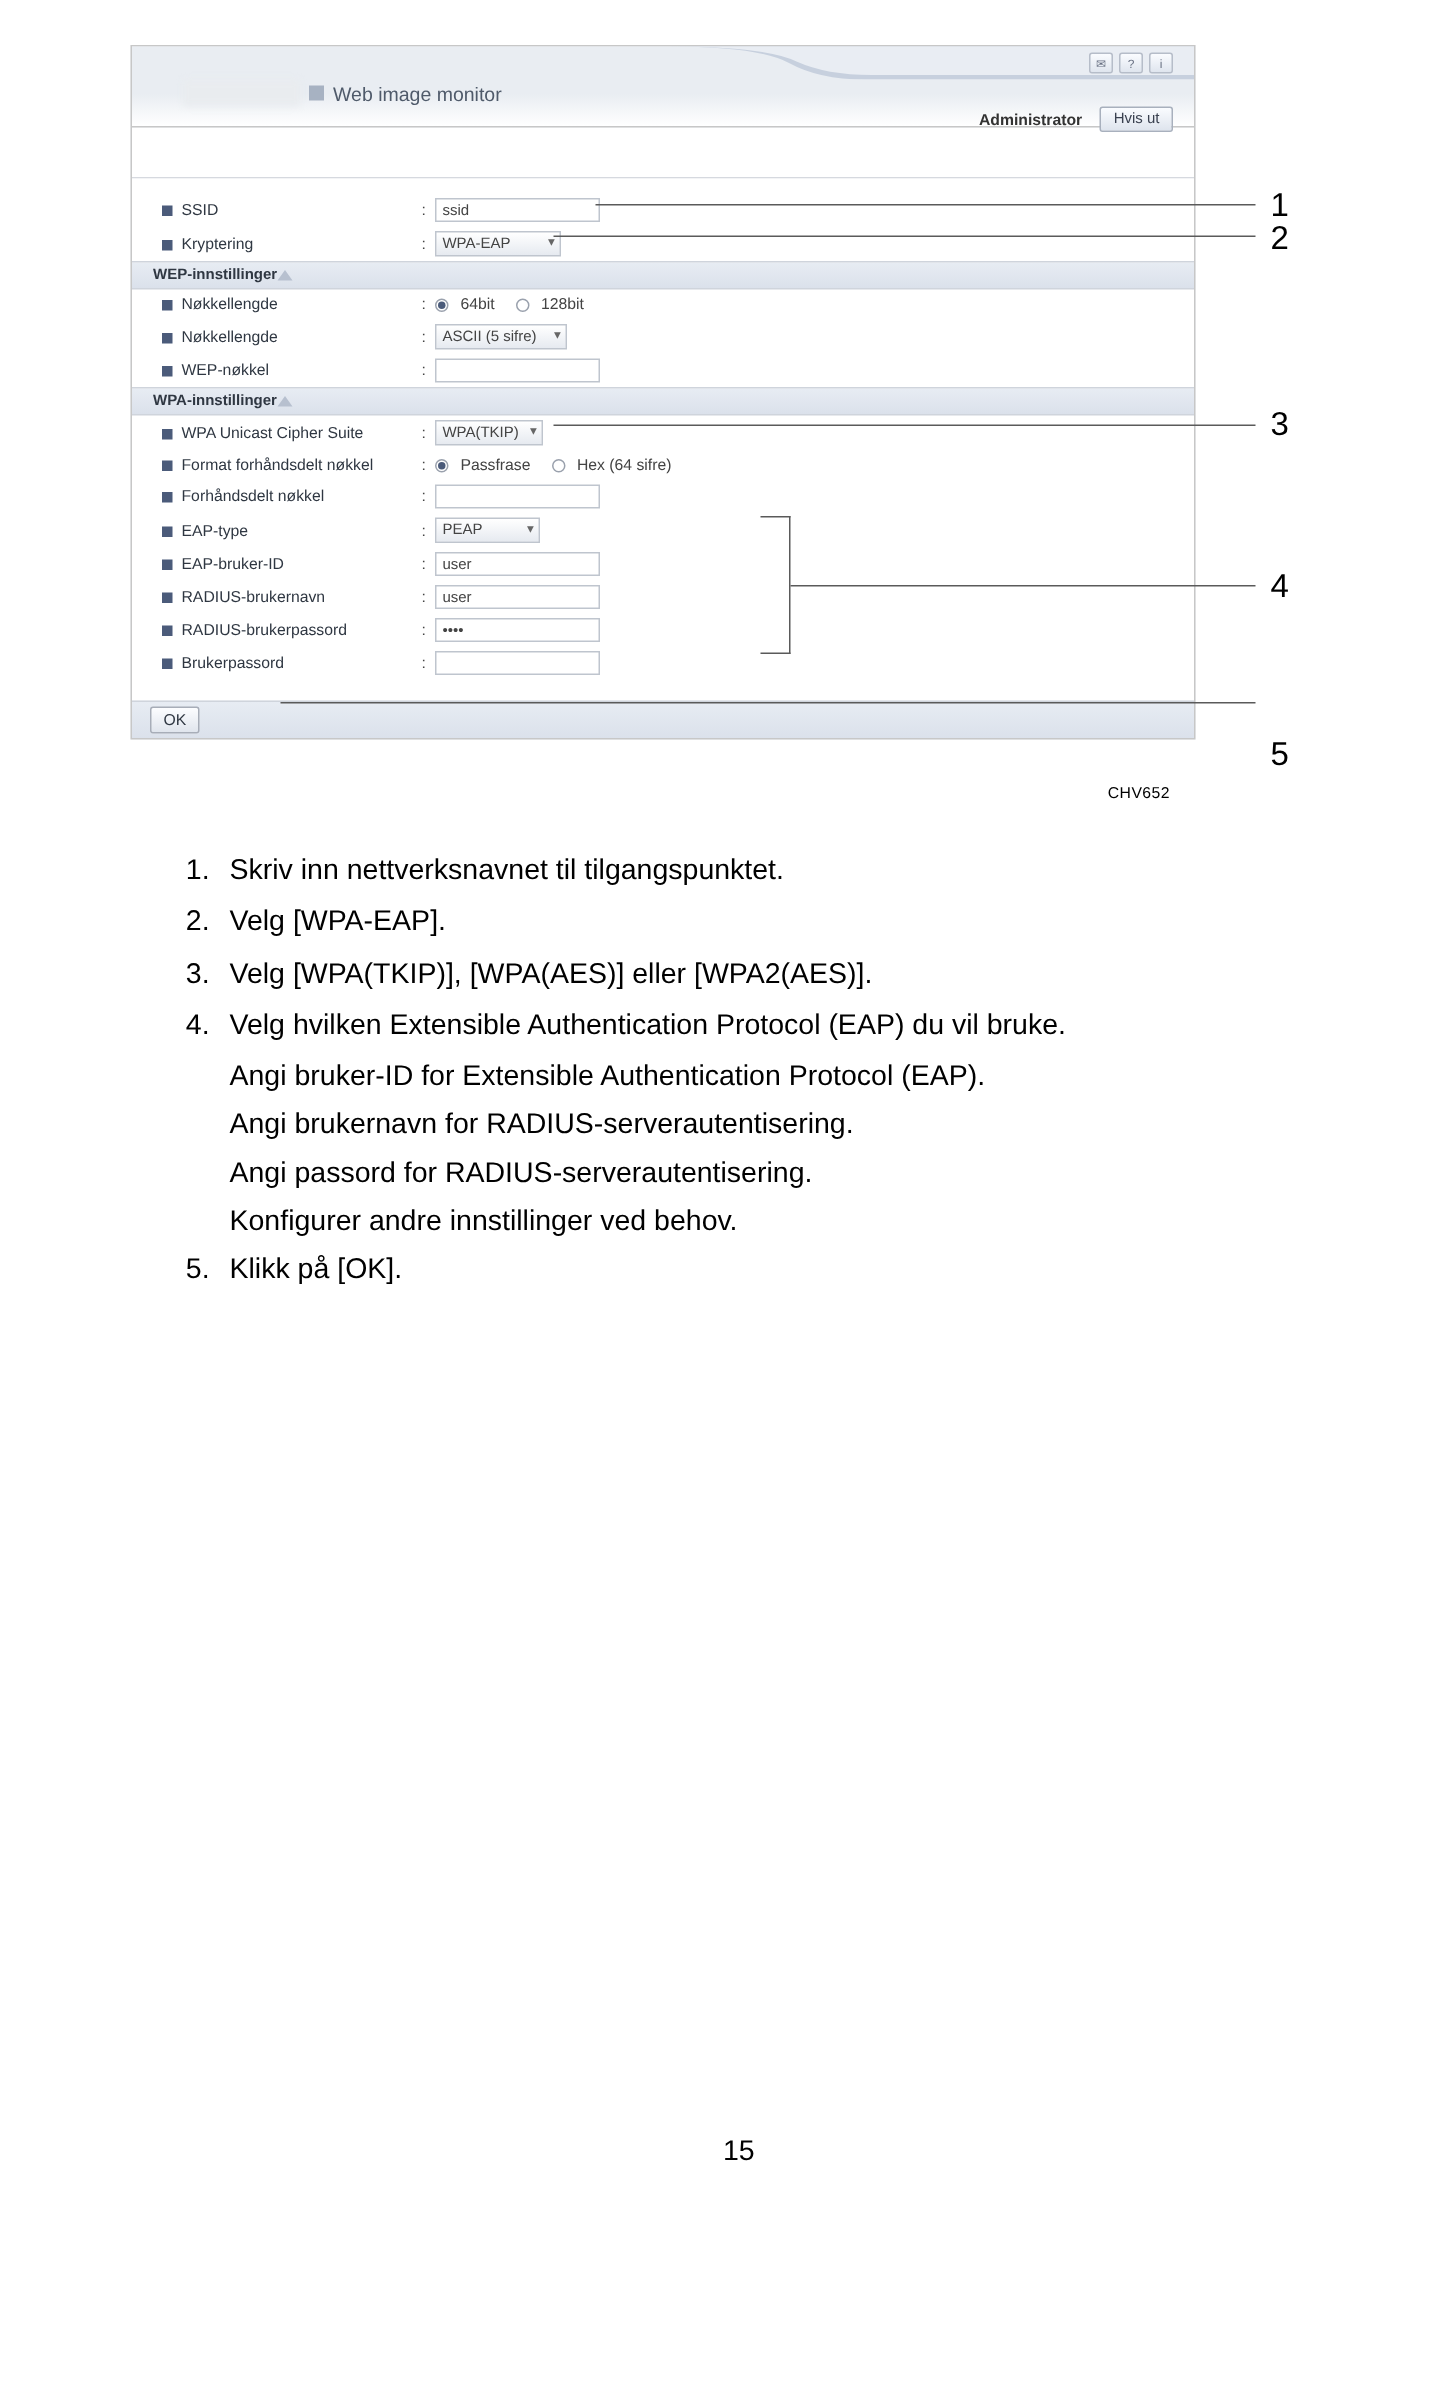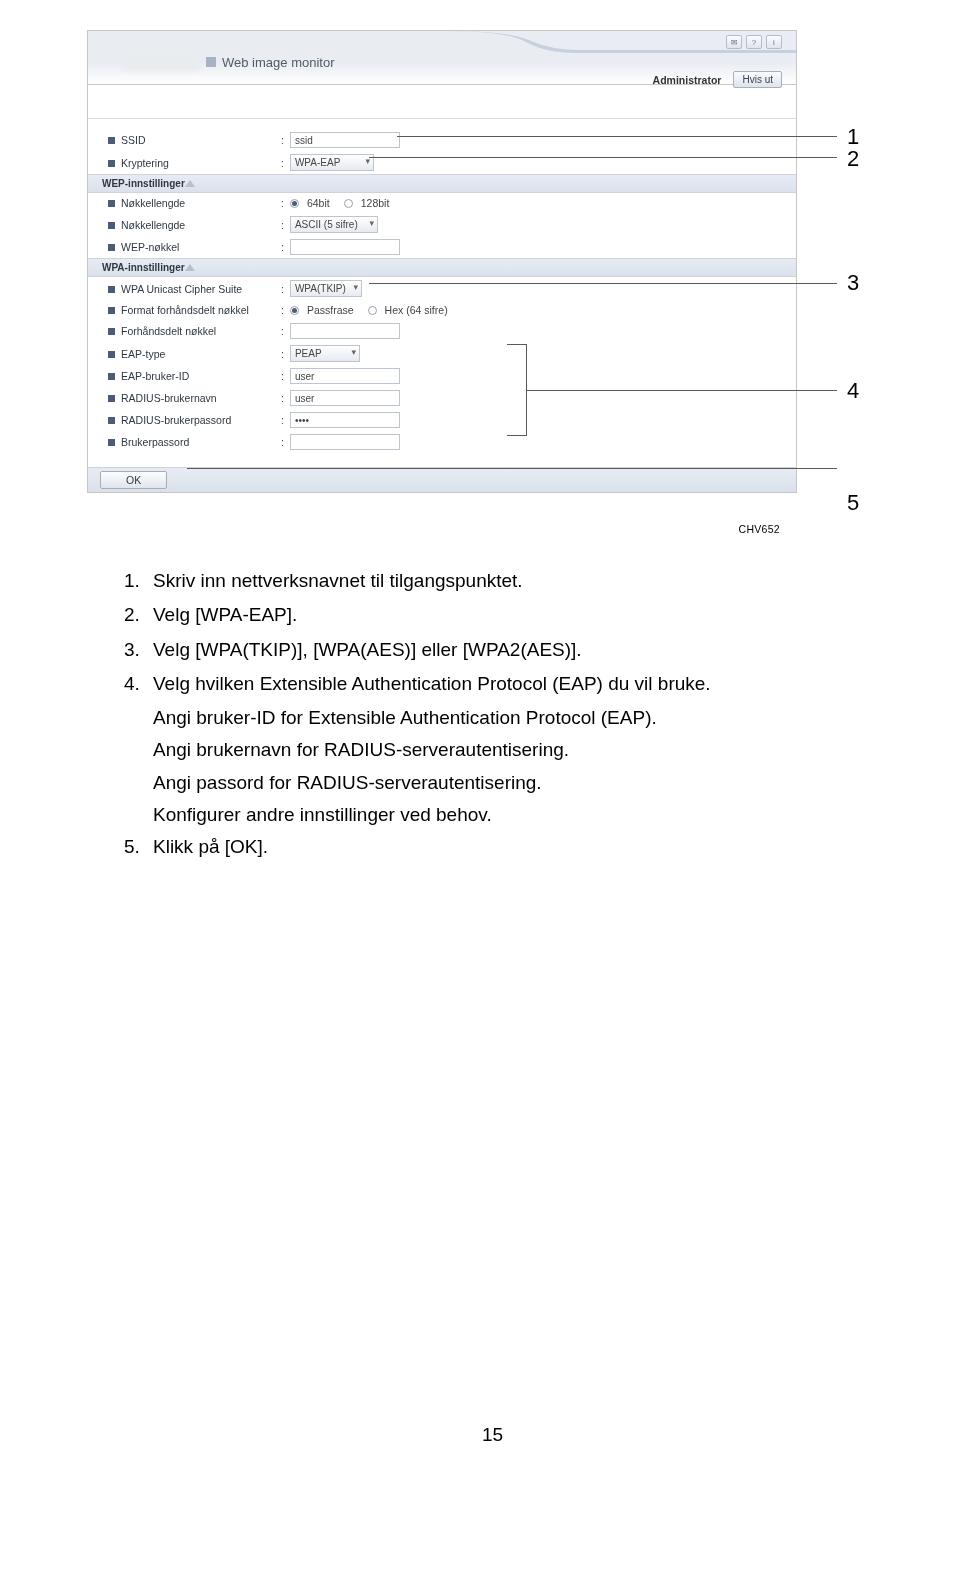--- a/index.html
+++ b/index.html
@@ -157,21 +157,21 @@
   }
   .tri-up {
     width:0;height:0;border-left:5px solid transparent;border-right:5px solid transparent;border-bottom:7px solid #b7c0cf;
   }
   .bottom-bar {
     background:linear-gradient(#e7ecf3,#dbe1eb);
     border-top:1px solid #cfd4dc;
     padding:6px 12px;
   }
   .ok-btn {
-    padding:2px 25px;
+    padding:2px 8px;
     border:1px solid #a7adb8;
     background:linear-gradient(#fcfdff,#e0e5ed);
     font-size:10.5px;
     border-radius:2px;
     color:#2f3742;
   }
   
   .callout {
     position:absolute;
     font-size:22px;

